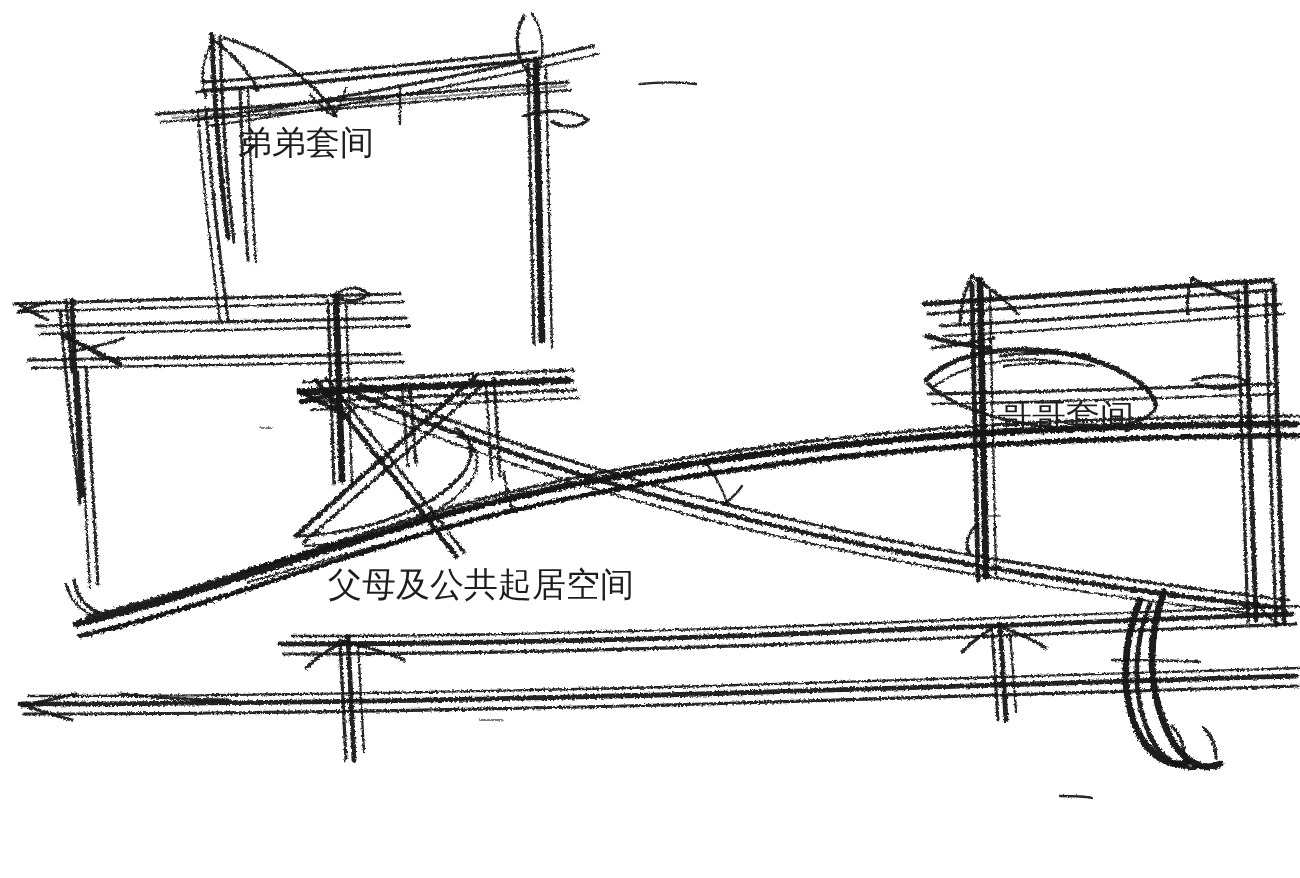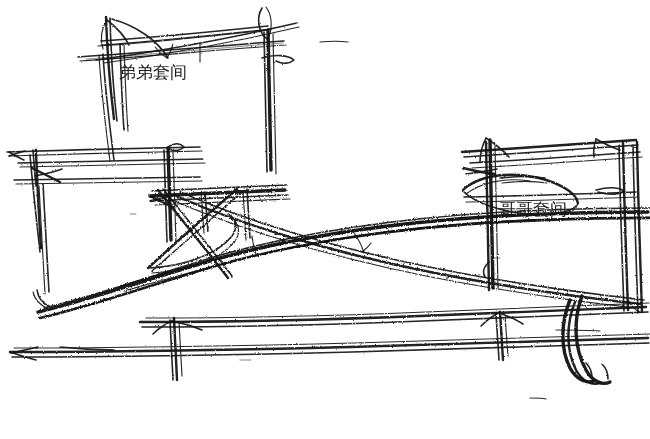--- a/index.html
+++ b/index.html
@@ -251,16 +251,17 @@
       <path class="s fz" d="M130 214 C132 214 134 214 136 214"></path>
       <path class="s fz" d="M494 258 C496 258 498 258 500 258"></path>
       <path class="s t1" d="M530 398 C536 398 542 398 546 399"></path>
       <path class="s fz" d="M240 360 C244 360 248 360 251 360"></path>
     </g>
   </svg>
 
   <div class="zone-label" id="label-didi">弟弟套间</div>
 
 
+  <div class="zone-label" id="label-fumu">父母及公共起居空间</div>
 
   <div class="zone-label" id="label-jiejie">哥哥套间</div>
 
 </div>
 
 </body></html>

